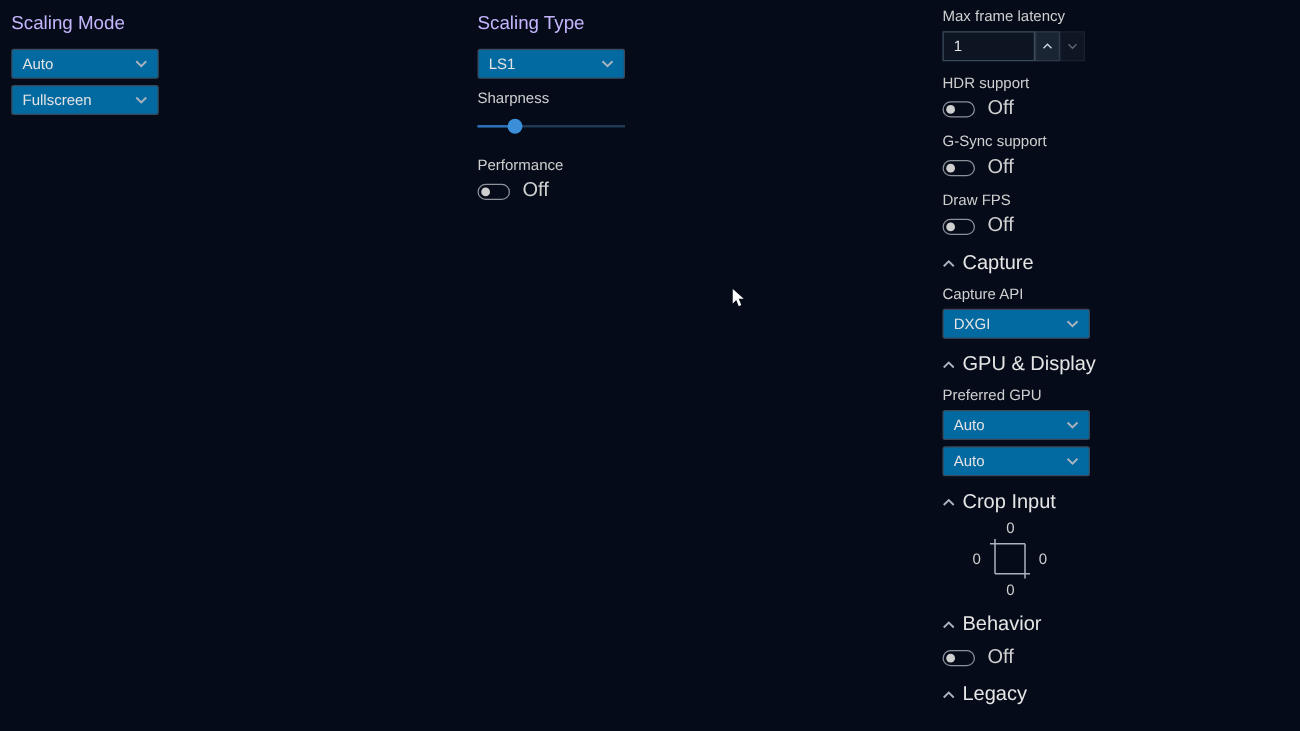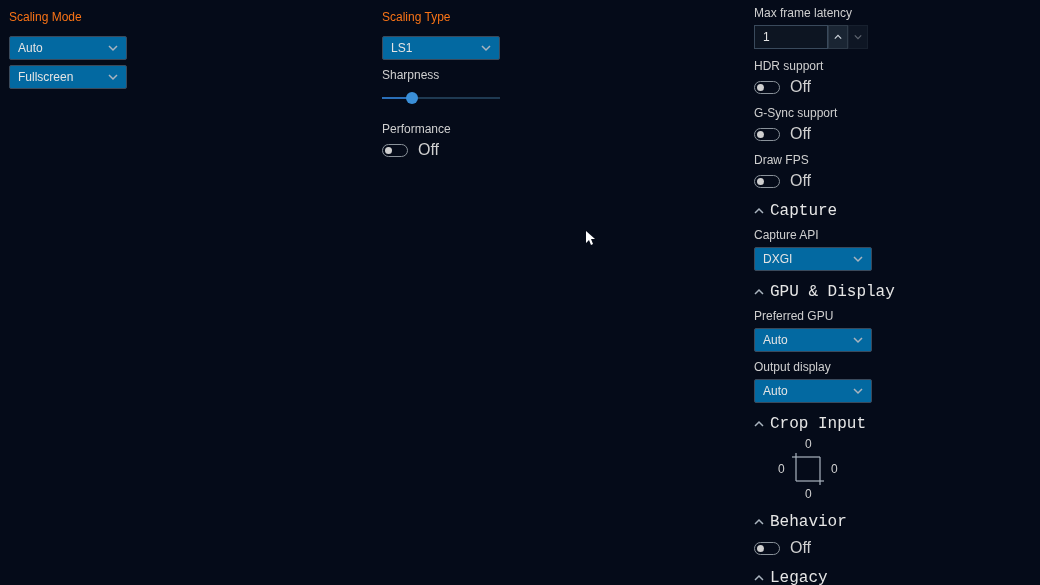--- a/index.html
+++ b/index.html
@@ -25,23 +25,23 @@
     top: 10px;
     width: 200px;
   }
   .col3 {
     position: absolute;
     left: 754px;
     top: 6px;
     width: 250px;
   }
   .heading {
-    font-size: 12px;
+    font-size: 15px;
     font-weight: 400;
-    color: #f97316;
+    color: #c4b5fd;
     margin-bottom: 12px;
   }
   .label {
     font-size: 12px;
     color: #cfcfcf;
     margin-bottom: 5px;
     margin-top: 8px;
   }
   .dropdown {
     width: 118px;
@@ -162,21 +162,20 @@
     stroke: #cfd6dd;
     stroke-width: 1.4;
   }
   .section-head {
     display: flex;
     align-items: center;
     gap: 6px;
     margin-top: 12px;
     margin-bottom: 8px;
     cursor: pointer;
-    font-family: Liberation Mono, monospace;
   }
   .section-title {
     font-size: 16px;
     color: #e6e6e6;
     font-weight: 400;
   }
   .upchev {
     width: 10px;
     height: 10px;
     fill: none;
@@ -319,21 +318,20 @@
       </svg>
     <span class="section-title">GPU &amp; Display</span>
   </div>
   <div class="label">Preferred GPU</div>
   <div class="dropdown col3w">
     <span>Auto</span>
     <svg class="chev" viewBox="0 0 10 10">
         <path d="M1 3 L5 7 L9 3"></path>
       </svg>
   </div>
-  <div class="label">Output display</div>
   <div class="dropdown col3w">
     <span>Auto</span>
     <svg class="chev" viewBox="0 0 10 10">
         <path d="M1 3 L5 7 L9 3"></path>
       </svg>
   </div>
 
   <div class="section-head">
     <svg class="upchev" viewBox="0 0 10 10">
         <path d="M1 7 L5 3 L9 7"></path>

